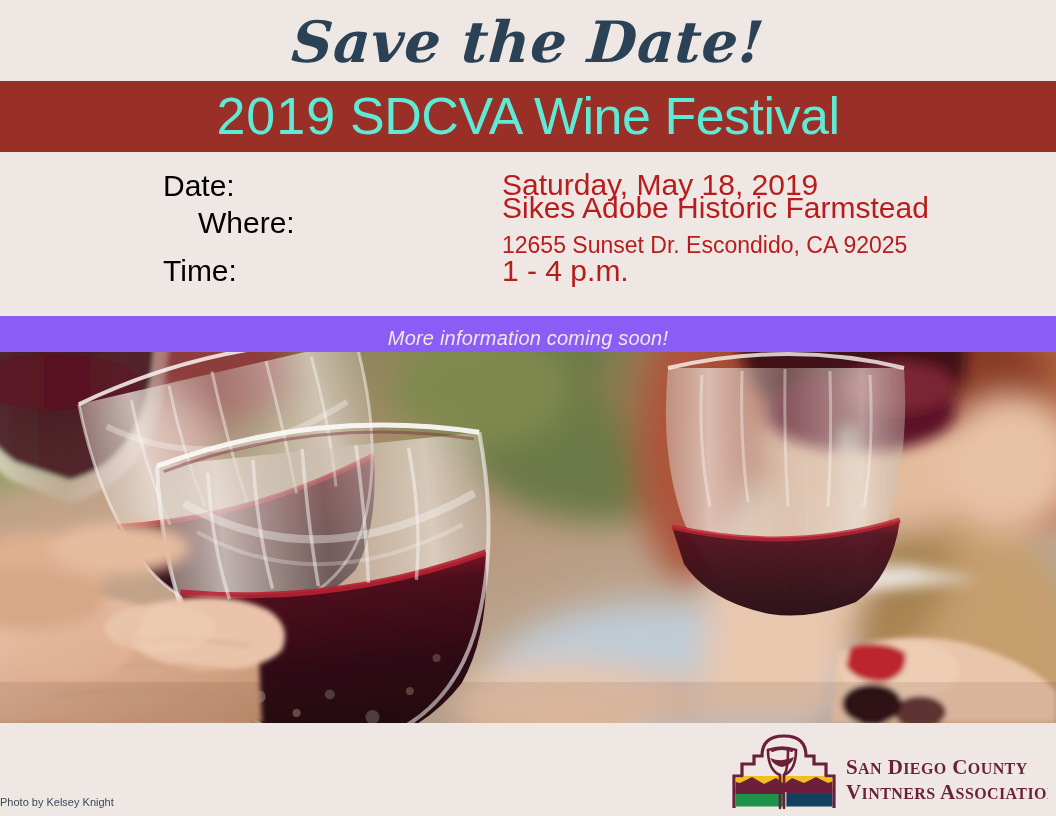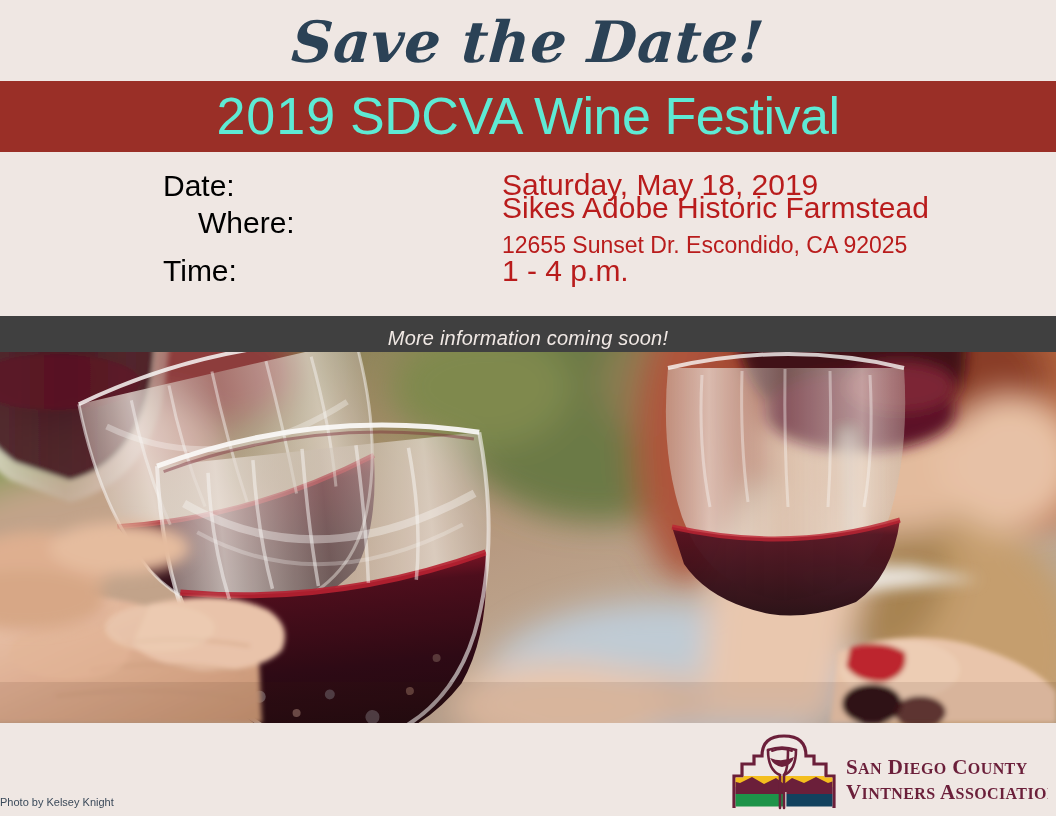--- a/index.html
+++ b/index.html
@@ -109,21 +109,21 @@
   .r-addr-value  { top: 80px; }
   .r-time-label  { top: 102px; }
   .r-time-value  { top: 102px; }
 
   
   .note-band {
     position: absolute;
     left: 0; top: 316px;
     width: 1056px;
     height: 44px;
-    background: #404040;
+    background: #8b5cf6;
     display: flex;
     align-items: center;
     justify-content: center;
   }
   .note-text {
     color: #F0E8E4;
     font-size: 20px;
     font-style: italic;
     white-space: nowrap;
     letter-spacing: 0.2px;

